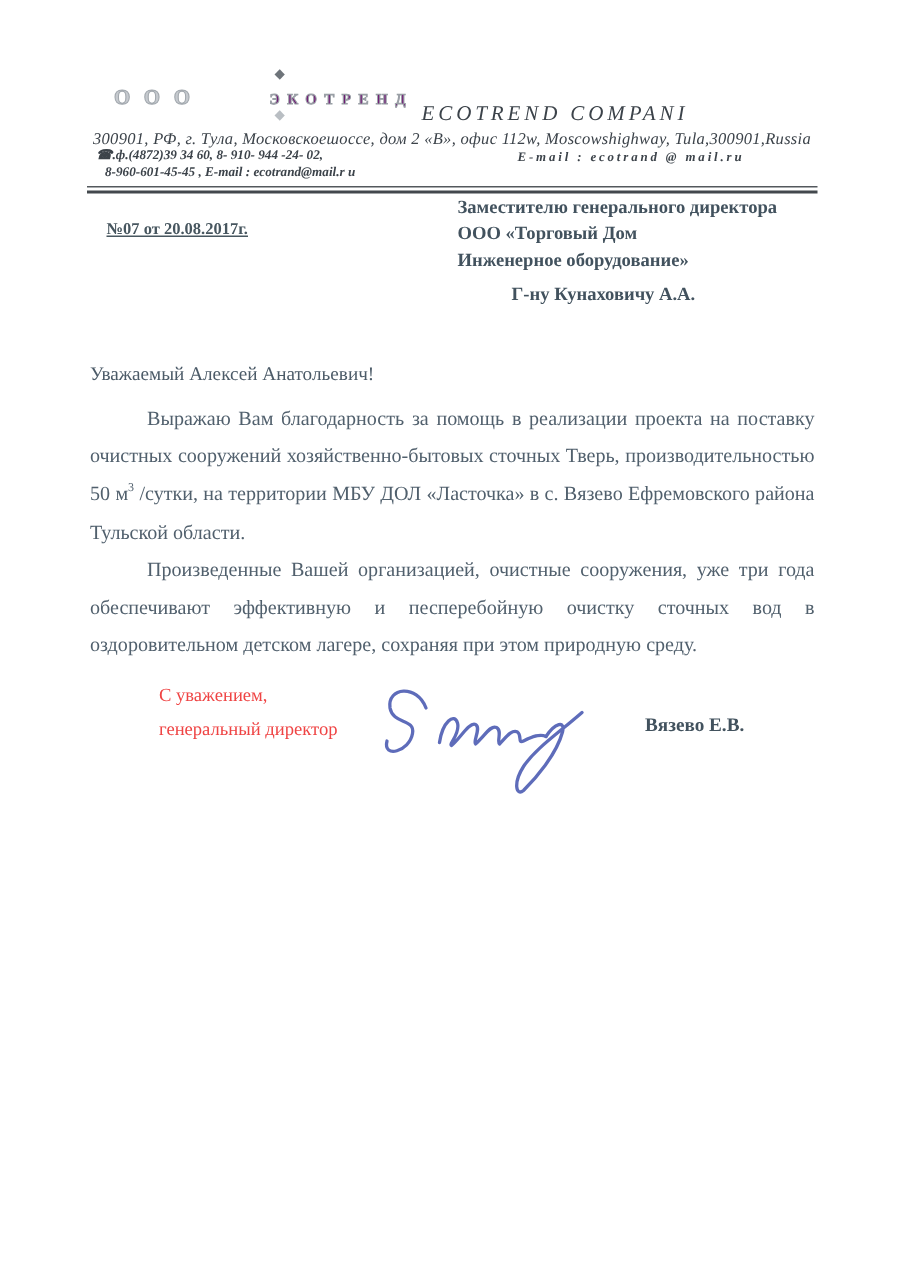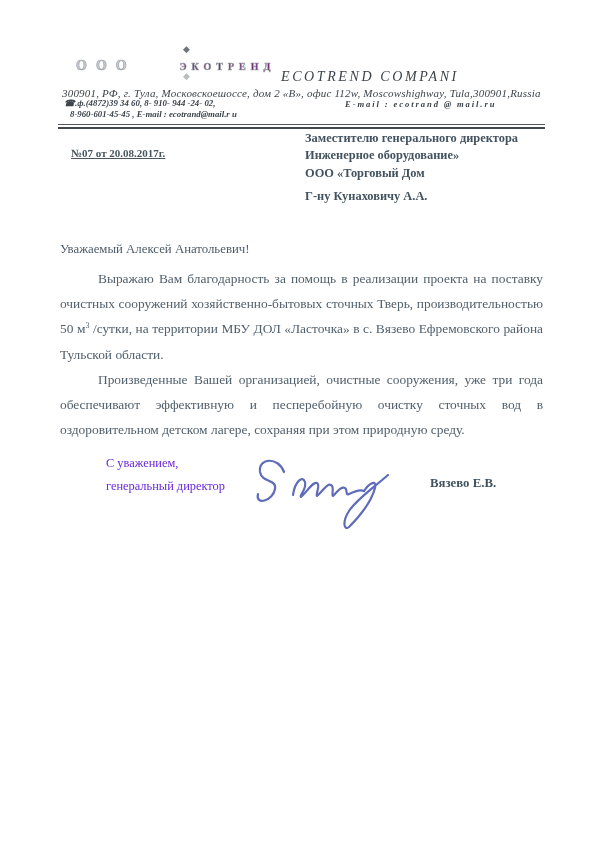--- a/index.html
+++ b/index.html
@@ -59,36 +59,36 @@
   
   .ref-number{
     position:absolute;top:132px;left:71px;
     font-size:11px;font-weight:bold;text-decoration:underline;
     color:#47565f;white-space:nowrap;margin-top:15px;
   }
   .recipient{
     position:absolute;top:130px;left:305px;width:250px;
     font-size:12.4px;font-weight:bold;line-height:17.4px;color:#42525e;
   }
-  .recipient .last{margin-top:6px;}
+  .recipient .last{margin-top:6px;margin-left:36px;}
   
   .salutation{
     position:absolute;top:242px;left:60px;width:483px;
     font-size:12.8px;color:#4c5b68;
   }
   .body-text{
     position:absolute;top:266px;left:60px;width:483px;
     font-size:13.4px;line-height:25.2px;text-align:justify;color:#51606d;
   }
   .body-text p{margin:0;text-indent:38px;}
   .body-text sup{font-size:8px;line-height:0;}
   
   .closing-left{
     position:absolute;top:452px;left:106px;
-    font-size:12.4px;line-height:23px;color:#6d28d9;
+    font-size:12.4px;line-height:23px;color:#ef4444;
   }
   .signer-name{
     position:absolute;top:476px;left:430px;
     font-size:12.8px;font-weight:bold;color:#42525e;white-space:nowrap;
   }
   .signature{
     position:absolute;top:448px;left:248px;width:150px;height:92px;
   }
 </style>
 </head>
@@ -105,22 +105,22 @@
   <div class="company-name">ECOTREND COMPANI</div>
   <div class="addr-line">300901, РФ, г. Тула, Московскоешоссе, дом 2 «В», офис 112w, Moscowshighway, Tula,300901,Russia</div>
   <div class="phone-line1">☎.ф.(4872)39 34 60, 8- 910- 944 -24- 02,</div>
   <div class="email-right">E-mail : ecotrand @ mail.ru</div>
   <div class="phone-line2">8-960-601-45-45 , E-mail : ecotrand@mail.r u</div>
   <div class="header-rule"></div>
 
   <div class="ref-number">№07 от 20.08.2017г.</div>
   <div class="recipient">
     <div>Заместителю генерального директора</div>
+    <div>ООО «Торговый Дом</div>
     <div>Инженерное оборудование»</div>
-    <div>ООО «Торговый Дом</div>
     <div class="last">Г-ну Кунаховичу А.А.</div>
   </div>
 
   <div class="salutation">Уважаемый Алексей Анатольевич!</div>
 
   <div class="body-text">
     <p><span>Выражаю Вам благодарность за помощь в реализации проекта на поставку очистных сооружений хозяйственно-бытовых сточных Тверь, производительностью 50 м</span><sup>3</sup><span> /сутки, на территории МБУ ДОЛ «Ласточка» в с. Вязево Ефремовского района Тульской области.</span></p>
     <p>Произведенные Вашей организацией, очистные сооружения, уже три года обеспечивают эффективную и песперебойную очистку сточных вод в оздоровительном детском лагере, сохраняя при этом природную среду.</p>
   </div>
 

